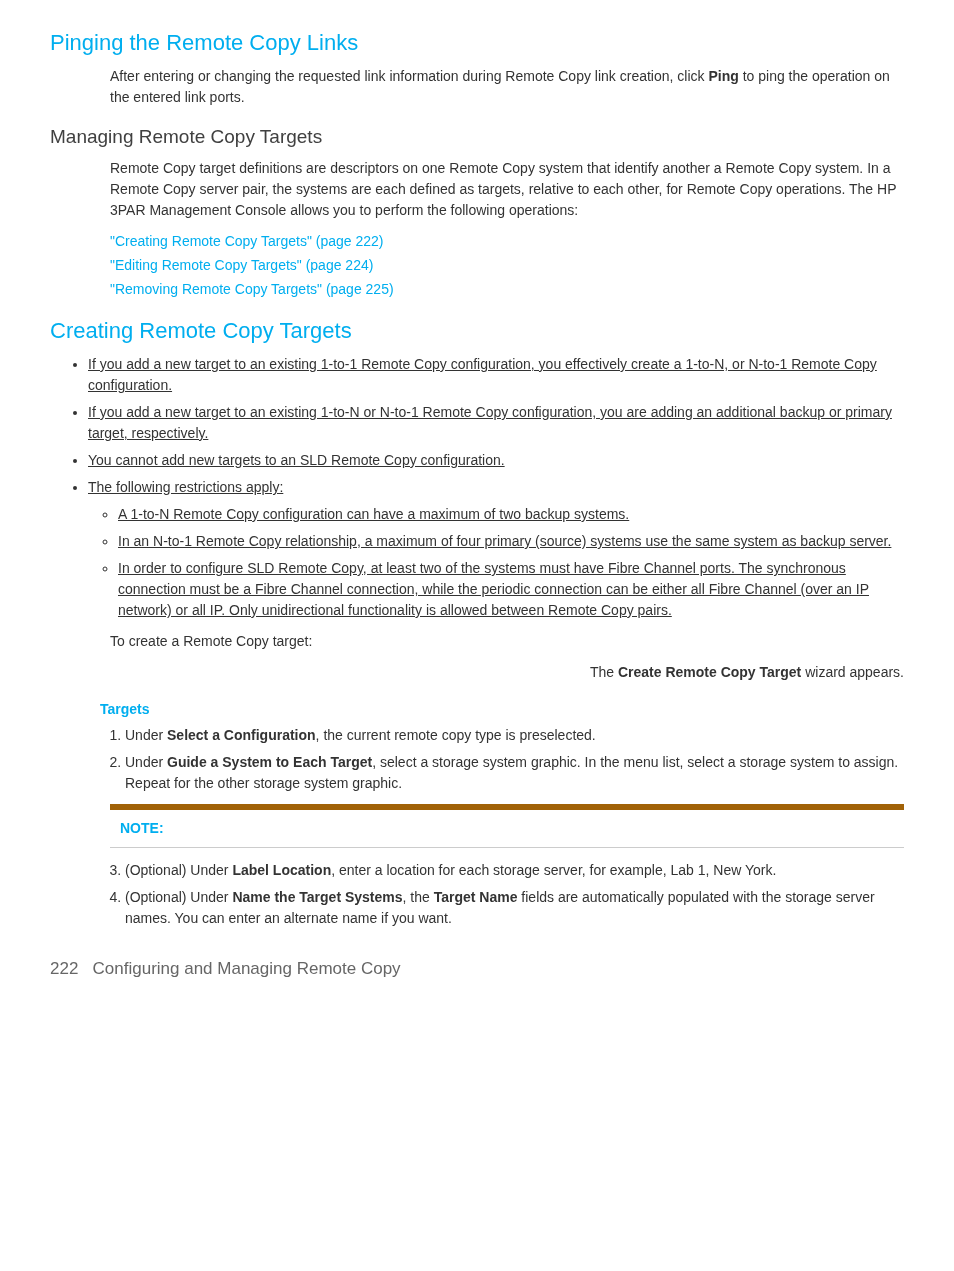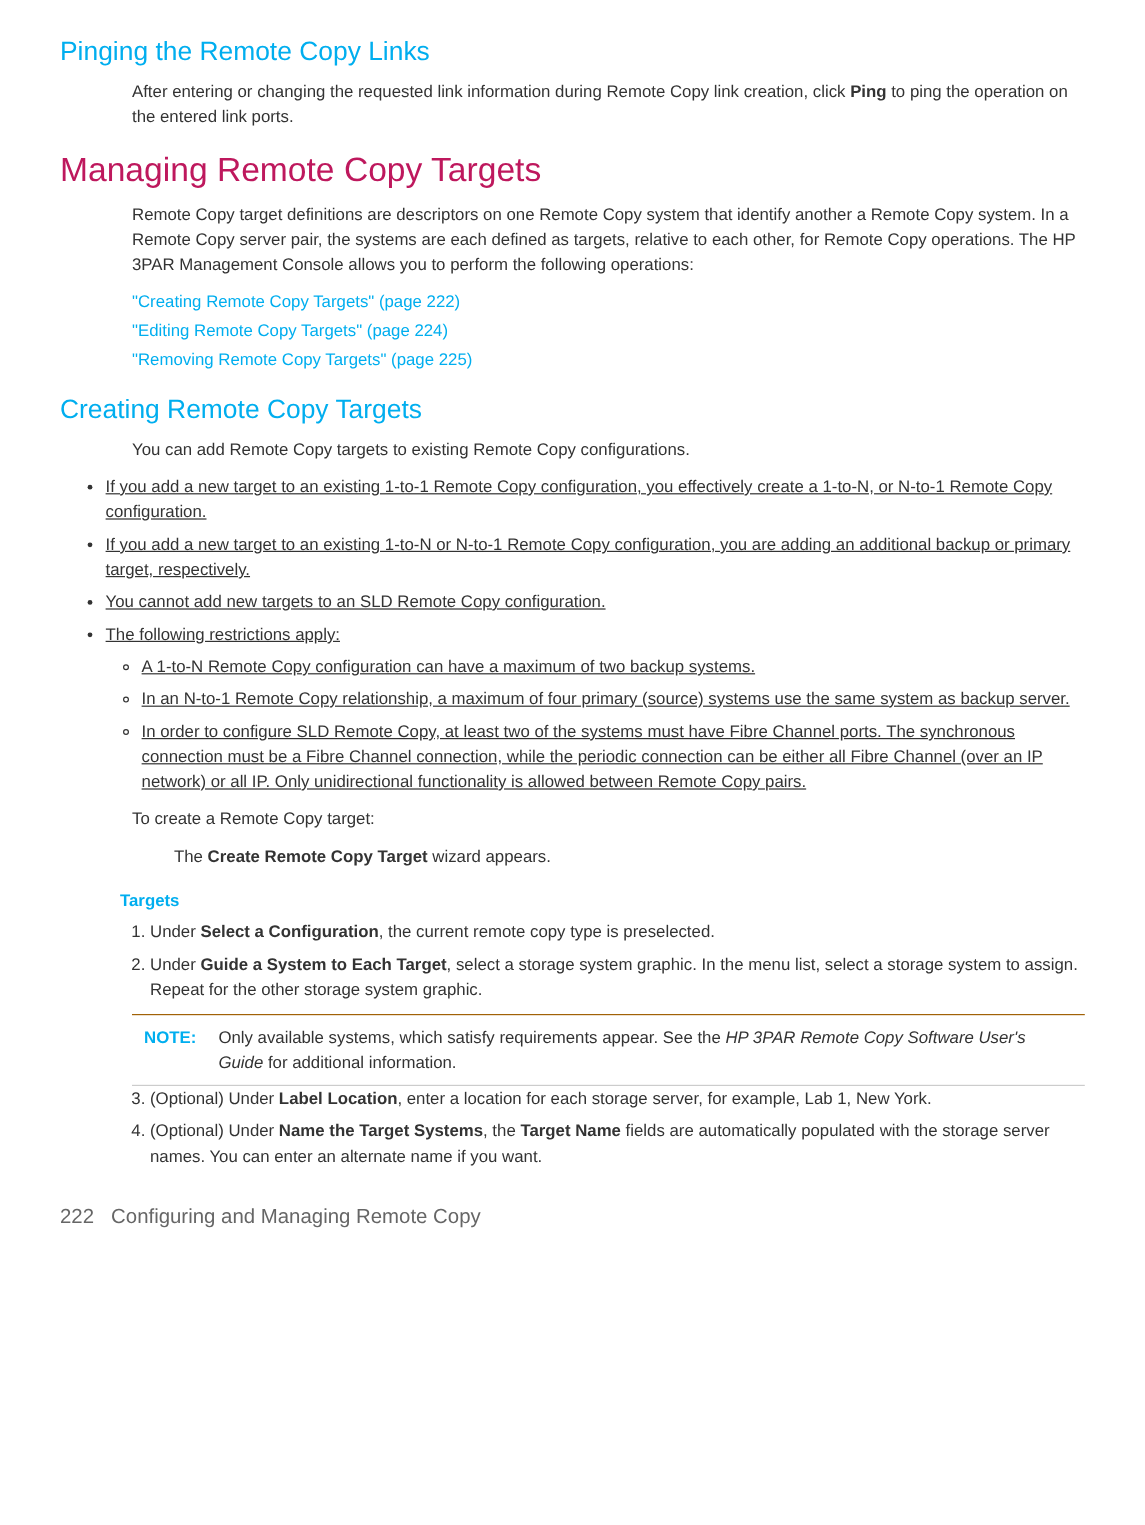--- a/index.html
+++ b/index.html
@@ -12,22 +12,22 @@
       min-height: 1271px;
       padding: 30px 50px 40px 50px;
     }
     .section-heading-blue-large {
       color: #00AEEF;
       font-size: 22px;
       font-weight: normal;
       margin-bottom: 10px;
     }
     .section-heading-blue-medium {
-      color: #be185d;
-      font-size: 28px;
+      color: #404040;
+      font-size: 19px;
       font-weight: normal;
       margin-bottom: 10px;
     }
     .section-heading-blue-small {
       color: #00AEEF;
       font-size: 14px;
       font-weight: bold;
       margin-bottom: 8px;
     }
     .body-text {
@@ -71,21 +71,22 @@
     }
     .numbered-list li {
       margin-bottom: 6px;
       line-height: 1.5;
     }
     b, strong {
       font-weight: bold;
     }
     .note-box {
       margin-left: 60px;
-      border-top: 1px solid #a16207;
+      margin-bottom: 12px;
+      border-top: 6px solid #a16207;
       border-bottom: 1px solid #ccc;
       padding: 8px 10px;
       display: flex;
       gap: 12px;
       line-height: 1.5;
     }
     .note-label {
       color: #00AEEF;
       font-weight: bold;
       white-space: nowrap;
@@ -97,20 +98,21 @@
       color: #666;
     }
     .targets-heading {
       margin-left: 50px;
       margin-bottom: 8px;
     }
     .step-subtext {
       margin-left: 95px;
       margin-bottom: 8px;
       line-height: 1.5;
+      text-align: right;
     }
   </style>
 </head>
 <body>
 
 <div class="section-block">
   <h2 class="section-heading-blue-large">Pinging the Remote Copy Links</h2>
   <p class="body-text">
     After entering or changing the requested link information during Remote Copy link creation, click
     <strong>Ping</strong> to ping the operation on the entered link ports.
@@ -125,23 +127,20 @@
     relative to each other, for Remote Copy operations. The HP 3PAR Management Console allows
     you to perform the following operations:
   </p>
   <a class="link-text">"Creating Remote Copy Targets" (page 222)</a>
   <a class="link-text">"Editing Remote Copy Targets" (page 224)</a>
   <a class="link-text">"Removing Remote Copy Targets" (page 225)</a>
 </div>
 
 <div class="section-block">
   <h2 class="section-heading-blue-large">Creating Remote Copy Targets</h2>
-  <p class="body-text">
-    You can add Remote Copy targets to existing Remote Copy configurations.
-  </p>
   <ul class="bullet-list">
     <li>If you add a new target to an existing 1-to-1 Remote Copy configuration, you effectively create a 1-to-N, or N-to-1 Remote Copy configuration.</li>
     <li>If you add a new target to an existing 1-to-N or N-to-1 Remote Copy configuration, you are adding an additional backup or primary target, respectively.</li>
     <li>You cannot add new targets to an SLD Remote Copy configuration.</li>
     <li>The following restrictions apply:
       <ul class="sub-bullet-list">
         <li>A 1-to-N Remote Copy configuration can have a maximum of two backup systems.</li>
         <li>In an N-to-1 Remote Copy relationship, a maximum of four primary (source) systems use the same system as backup server.</li>
         <li>In order to configure SLD Remote Copy, at least two of the systems must have Fibre Channel ports. The synchronous connection must be a Fibre Channel connection, while the periodic connection can be either all Fibre Channel (over an IP network) or all IP. Only unidirectional functionality is allowed between Remote Copy pairs.</li>
       </ul>
@@ -156,21 +155,20 @@
   <div class="targets-heading">
     <h3 class="section-heading-blue-small">Targets</h3>
   </div>
   <ol class="numbered-list">
     <li>Under <strong>Select a Configuration</strong>, the current remote copy type is preselected.</li>
     <li>Under <strong>Guide a System to Each Target</strong>, select a storage system graphic. In the menu list, select a storage system to assign. Repeat for the other storage system graphic.</li>
   </ol>
 
   <div class="note-box">
     <span class="note-label">NOTE:</span>
-    <span>Only available systems, which satisfy requirements appear. See the <em>HP 3PAR Remote Copy Software User's Guide</em> for additional information.</span>
   </div>
 
   <ol class="numbered-list" start="3">
     <li>(Optional) Under <strong>Label Location</strong>, enter a location for each storage server, for example, Lab 1, New York.</li>
     <li>(Optional) Under <strong>Name the Target Systems</strong>, the <strong>Target Name</strong> fields are automatically populated with the storage server names. You can enter an alternate name if you want.</li>
   </ol>
 </div>
 
 <div class="footer">
   <span>222</span>&nbsp;&nbsp;

